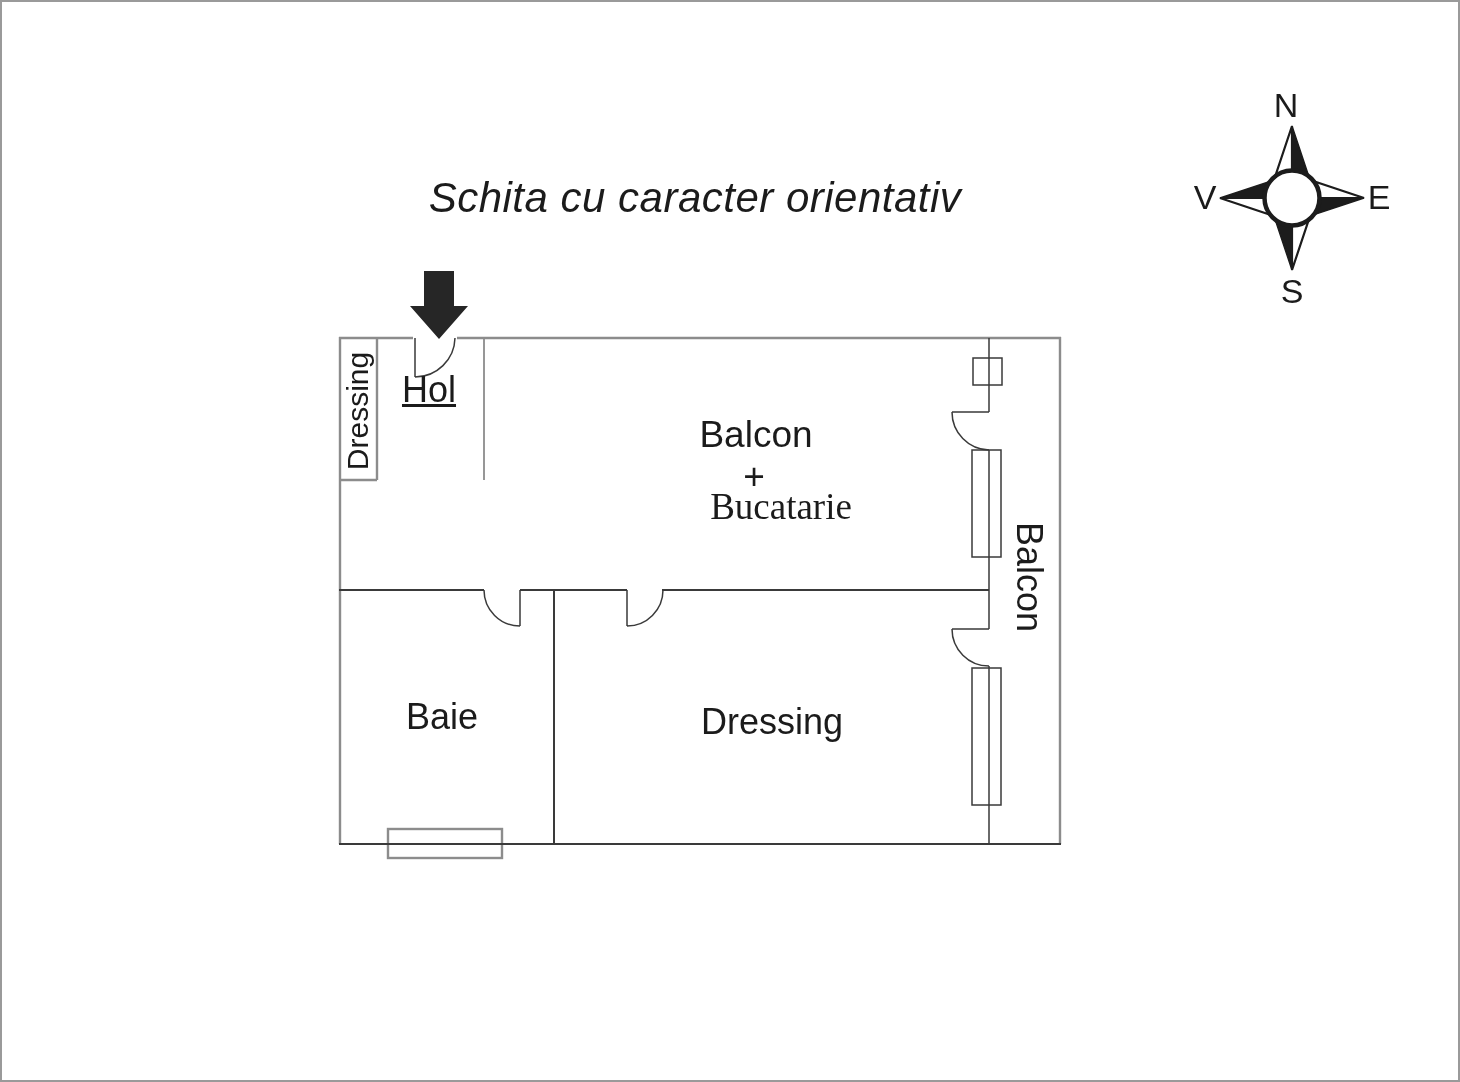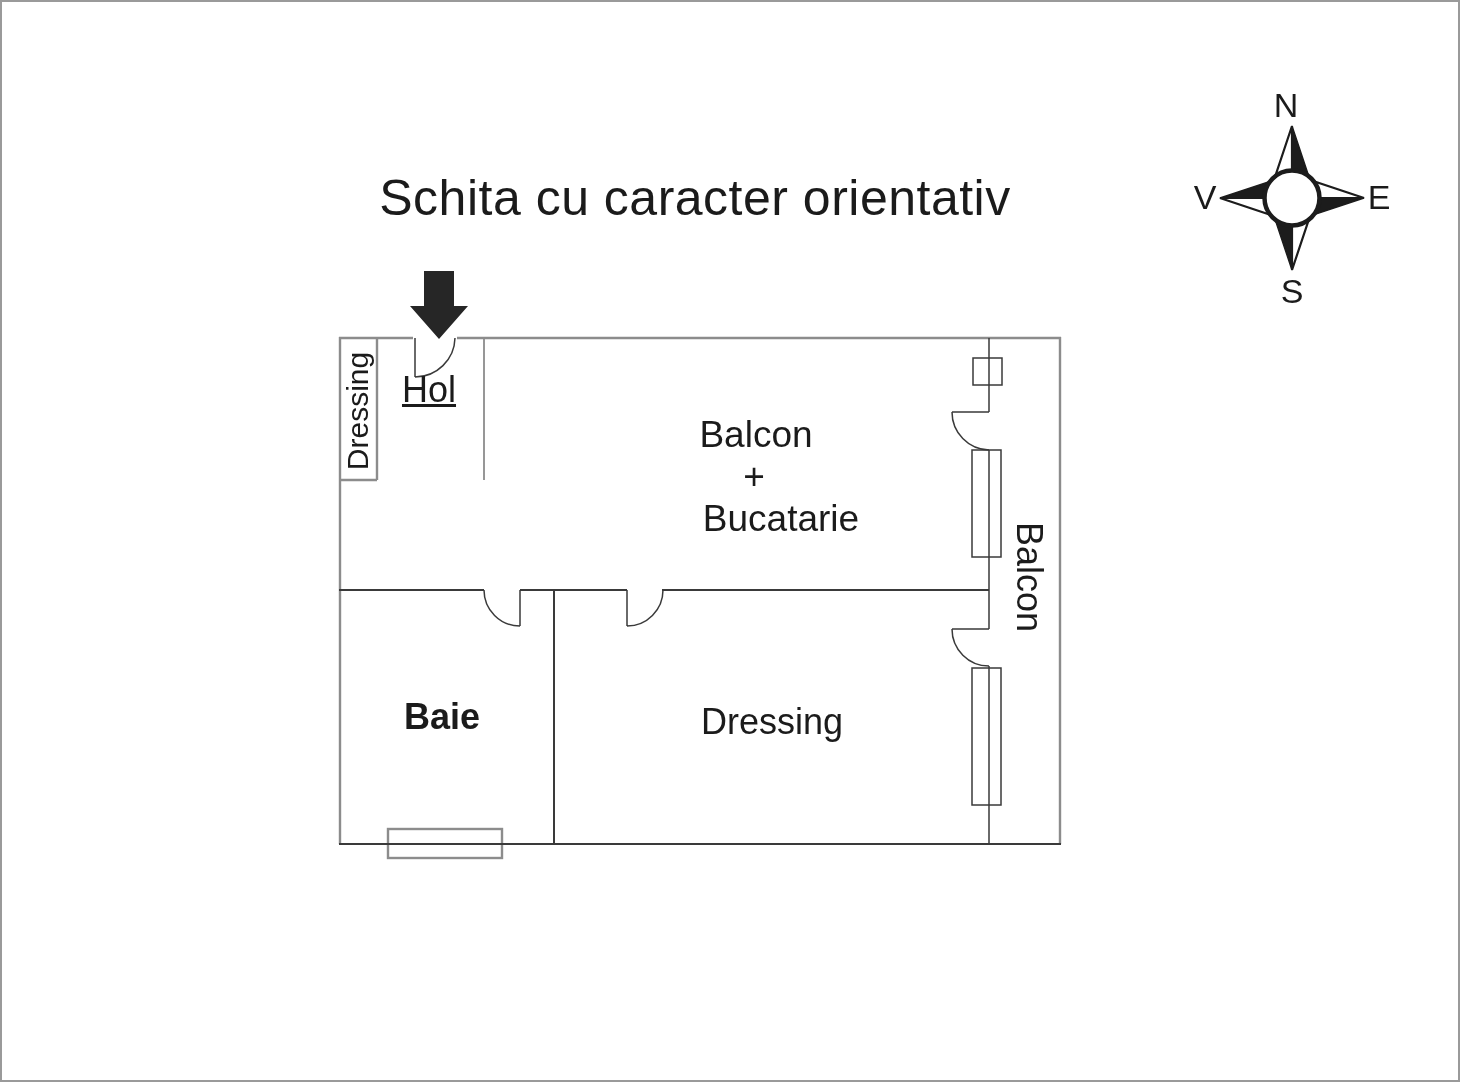--- a/index.html
+++ b/index.html
@@ -20,21 +20,21 @@
   .arrow-fill{fill:var(--arrow_black); stroke:none;}
   .star-black{fill:var(--compass_black); stroke:var(--compass_black); stroke-width:1.5; stroke-linejoin:miter;}
   .star-white{fill:#ffffff; stroke:var(--compass_black); stroke-width:2.2; stroke-linejoin:miter;}
   .compass-circle{fill:#ffffff; stroke:var(--compass_black); stroke-width:4.5;}
   .lbl{
     position:absolute; color:var(--text); white-space:nowrap;
     transform:translate(-50%,-50%); line-height:1;
   }
   .lbl.rot-ccw{transform:translate(-50%,-50%) rotate(-90deg);}
   .lbl.rot-cw{transform:translate(-50%,-50%) rotate(90deg);}
-  .title{font-size:50px; letter-spacing:0.5px;}
+  .title{font-size:42px; letter-spacing:0.5px;font-style:italic;}
   .room{font-size:36px;}
   .living-line{font-size:37px;}
   .small-room{font-size:30px;}
   .compass-lbl{font-size:34px;}
 </style>
 </head>
 <body>
 
 <div id="page">
 
@@ -79,25 +79,25 @@
   </svg>
 
   <div class="lbl title" style="left:693px; top:196px;">Schita cu caracter orientativ</div>
 
   <div class="lbl small-room rot-ccw" style="left:356px; top:409px;">Dressing</div>
 
   <div class="lbl room" style="left:427px; top:388px;text-decoration:underline;">Hol</div>
 
   <div class="lbl living-line" style="left:754px; top:432px;">Balcon</div>
   <div class="lbl living-line" style="left:752px; top:474px;">+</div>
-  <div class="lbl living-line" style="left:779px; top:516px;">Bucatarie</div>
+  <div class="lbl living-line" style="left:779px; top:504px;font-family:Liberation Serif, serif;">Bucatarie</div>
 
   <div class="lbl room rot-cw" style="left:1027px; top:575px;">Balcon</div>
 
-  <div class="lbl room" style="left:440px; top:715px;font-weight:bold;">Baie</div>
+  <div class="lbl room" style="left:440px; top:715px;">Baie</div>
 
   <div class="lbl room" style="left:770px; top:720px;">Dressing</div>
 
   <div class="lbl compass-lbl" style="left:1284px; top:103px;">N</div>
   <div class="lbl compass-lbl" style="left:1377px; top:195px;">E</div>
   <div class="lbl compass-lbl" style="left:1290px; top:289px;">S</div>
   <div class="lbl compass-lbl" style="left:1203px; top:195px;">V</div>
 
 </div>
 

